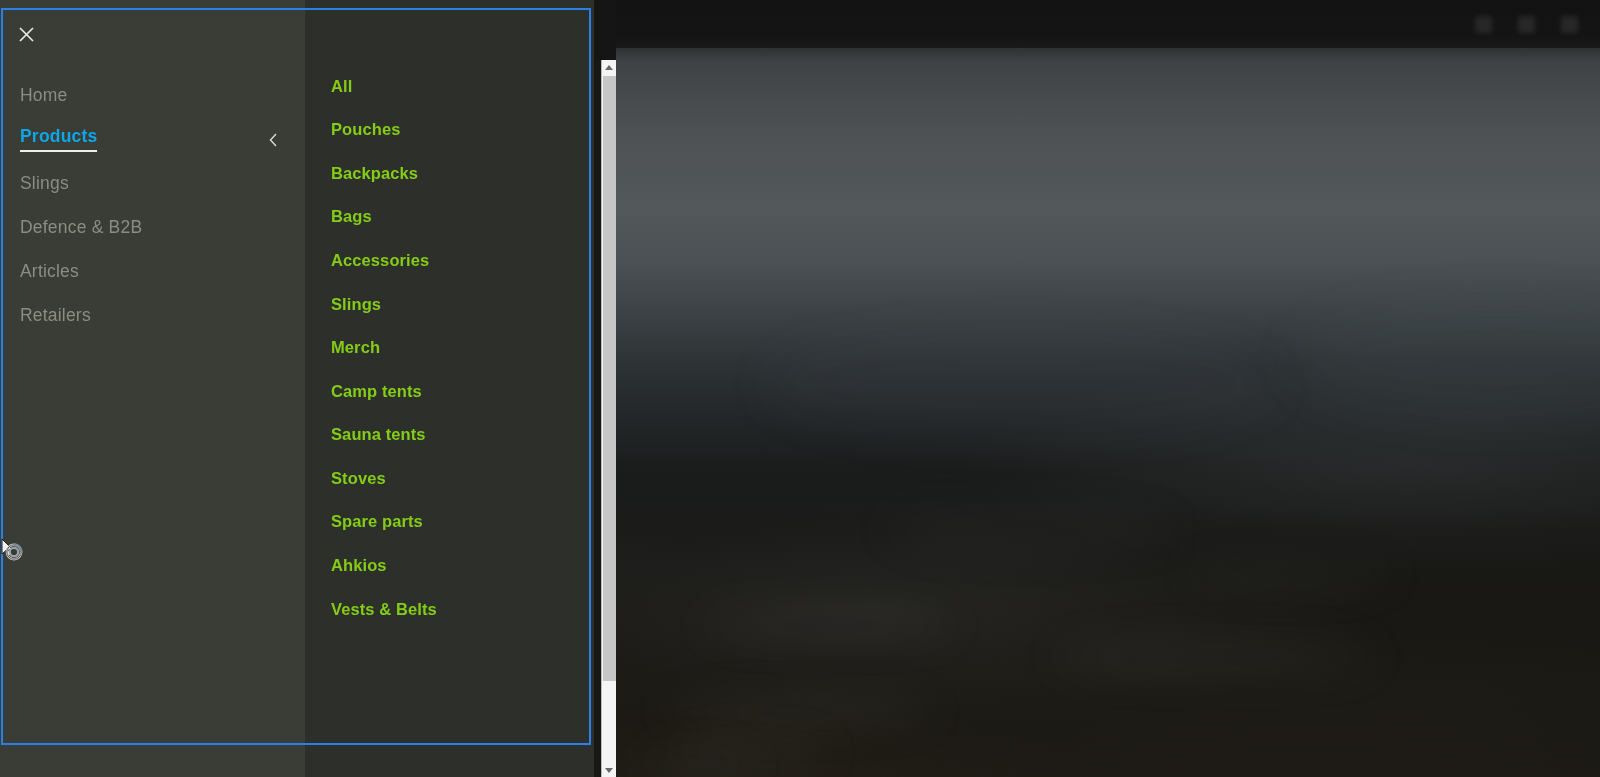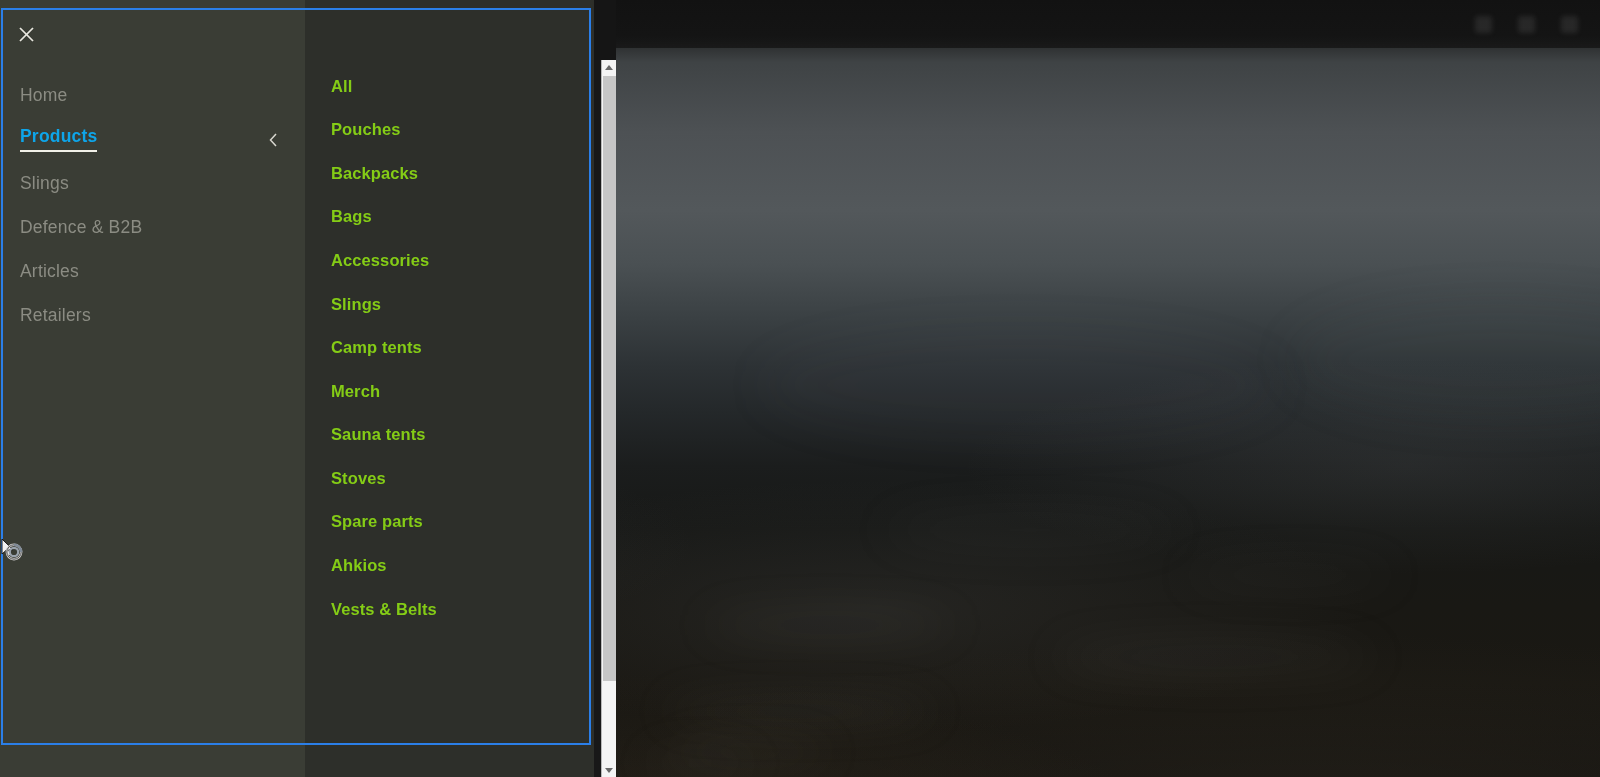--- a/index.html
+++ b/index.html
@@ -346,24 +346,24 @@
         <li class="secondary-item">
           <span class="secondary-label">Bags</span>
         </li>
         <li class="secondary-item">
           <span class="secondary-label">Accessories</span>
         </li>
         <li class="secondary-item">
           <span class="secondary-label">Slings</span>
         </li>
         <li class="secondary-item">
+          <span class="secondary-label">Merch</span>
+        </li>
+        <li class="secondary-item">
           <span class="secondary-label">Camp tents</span>
-        </li>
-        <li class="secondary-item">
-          <span class="secondary-label">Merch</span>
         </li>
         <li class="secondary-item">
           <span class="secondary-label">Sauna tents</span>
         </li>
         <li class="secondary-item">
           <span class="secondary-label">Stoves</span>
         </li>
         <li class="secondary-item">
           <span class="secondary-label">Spare parts</span>
         </li>

